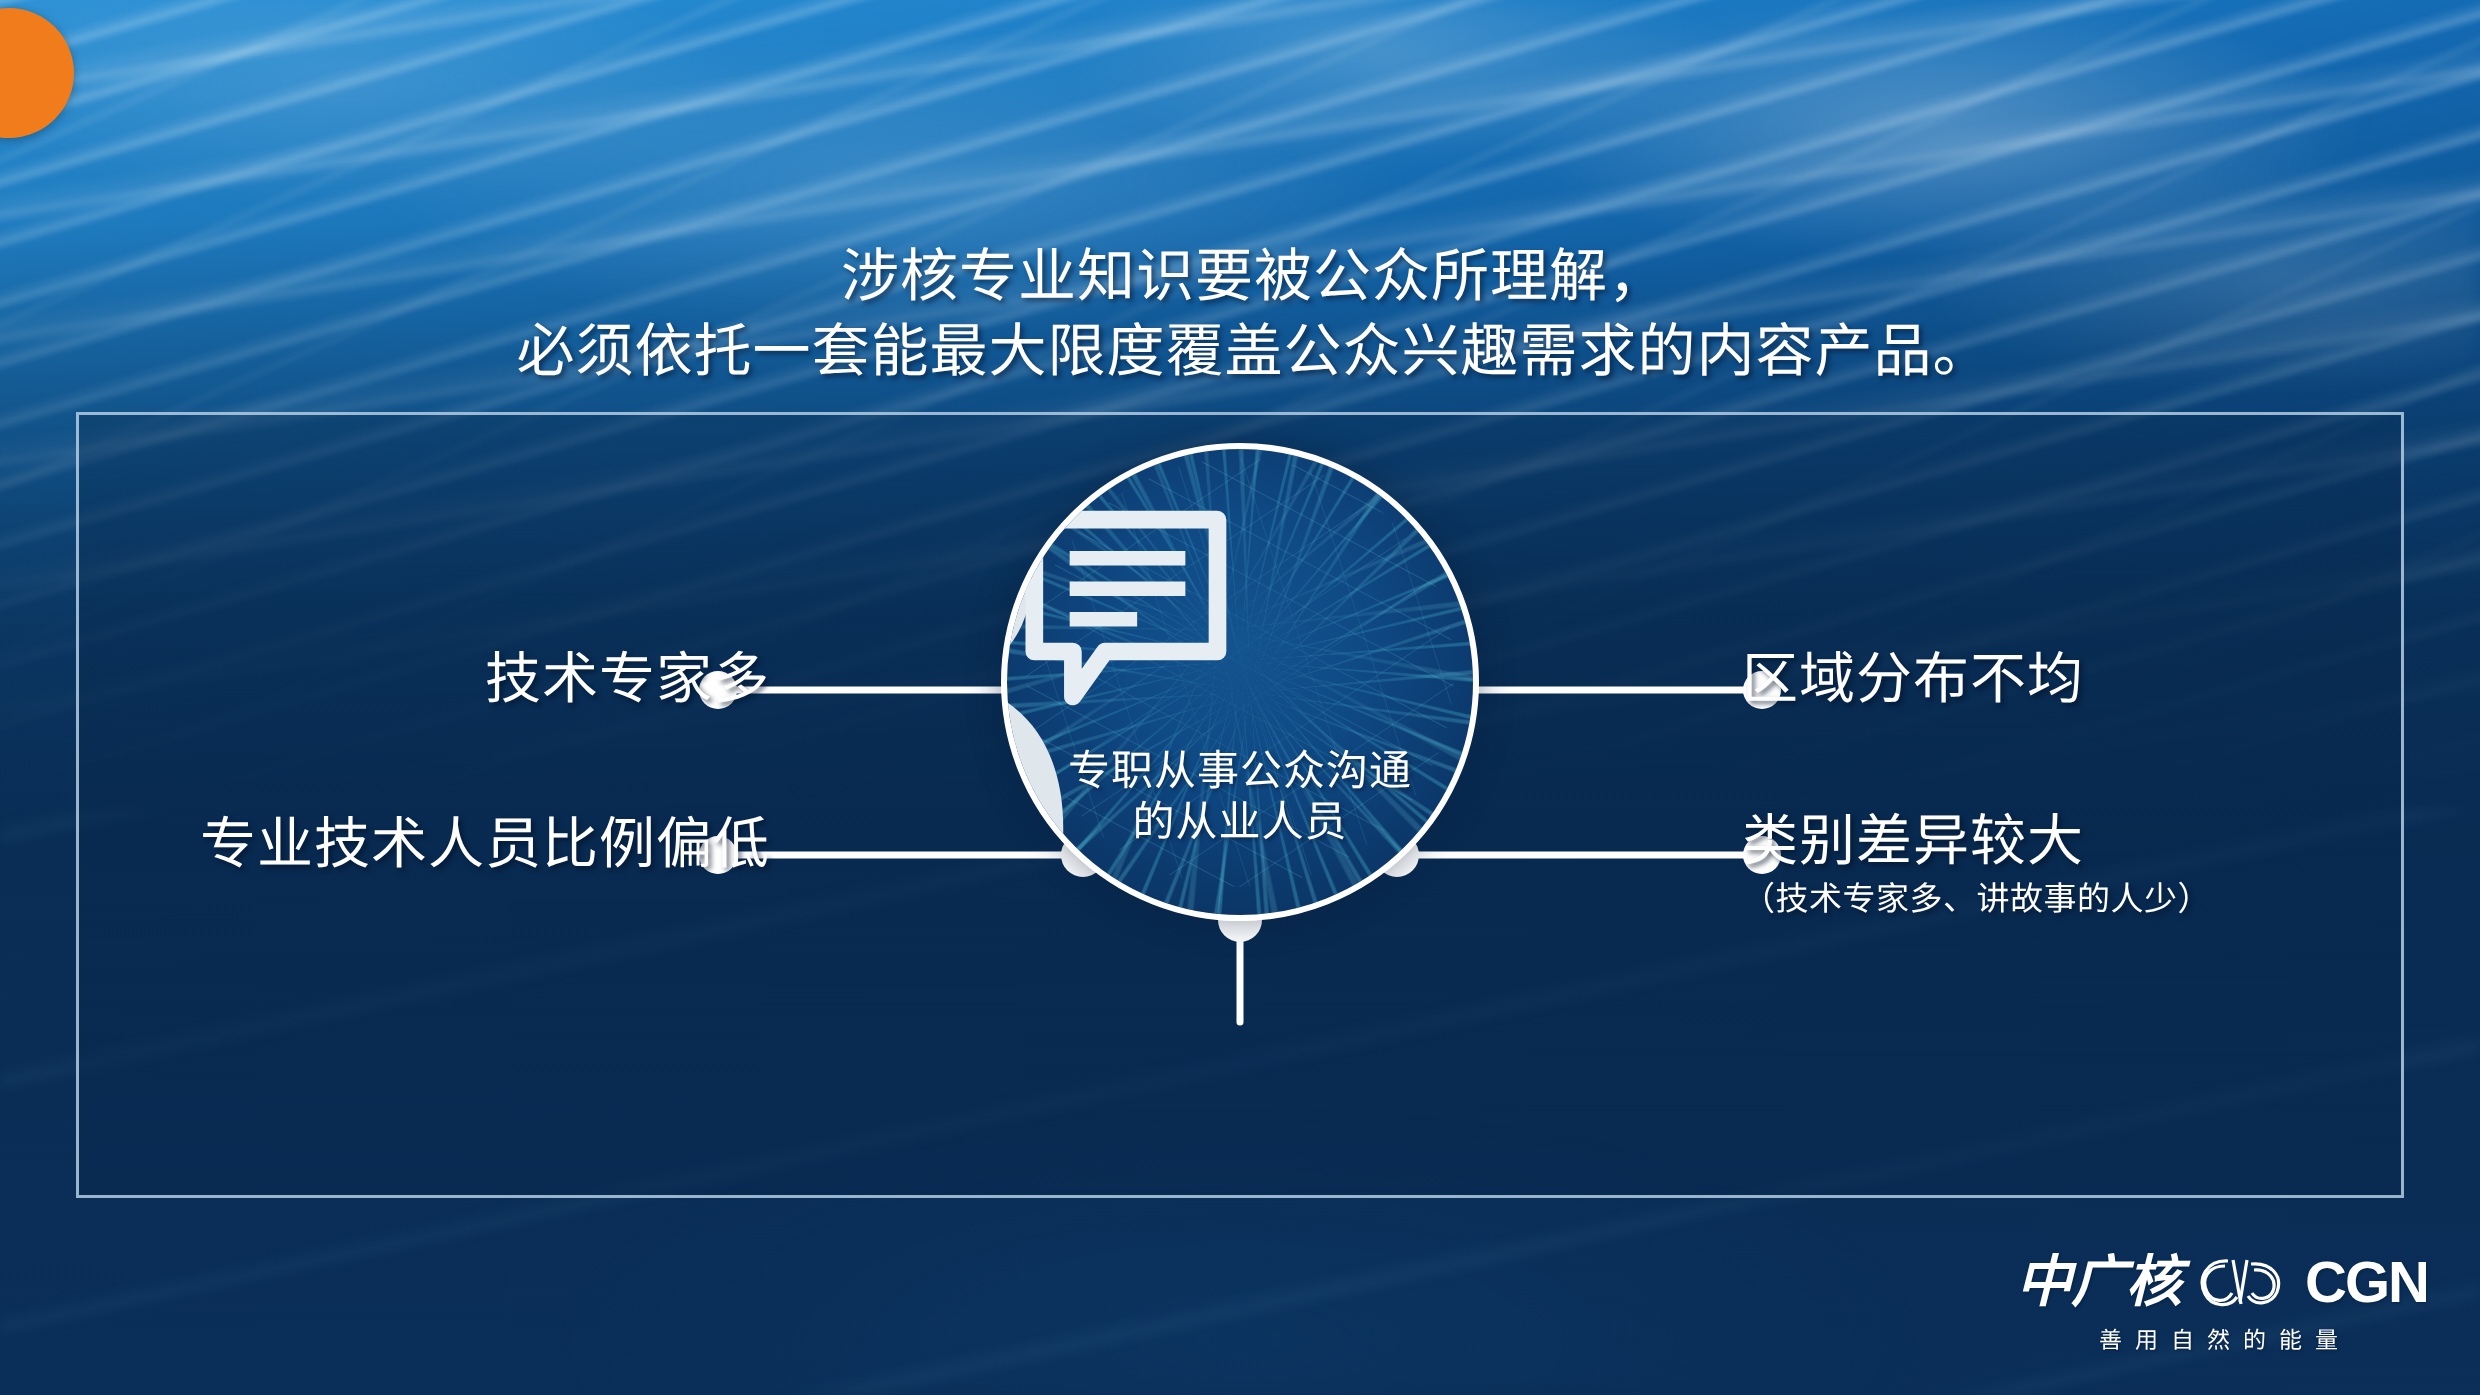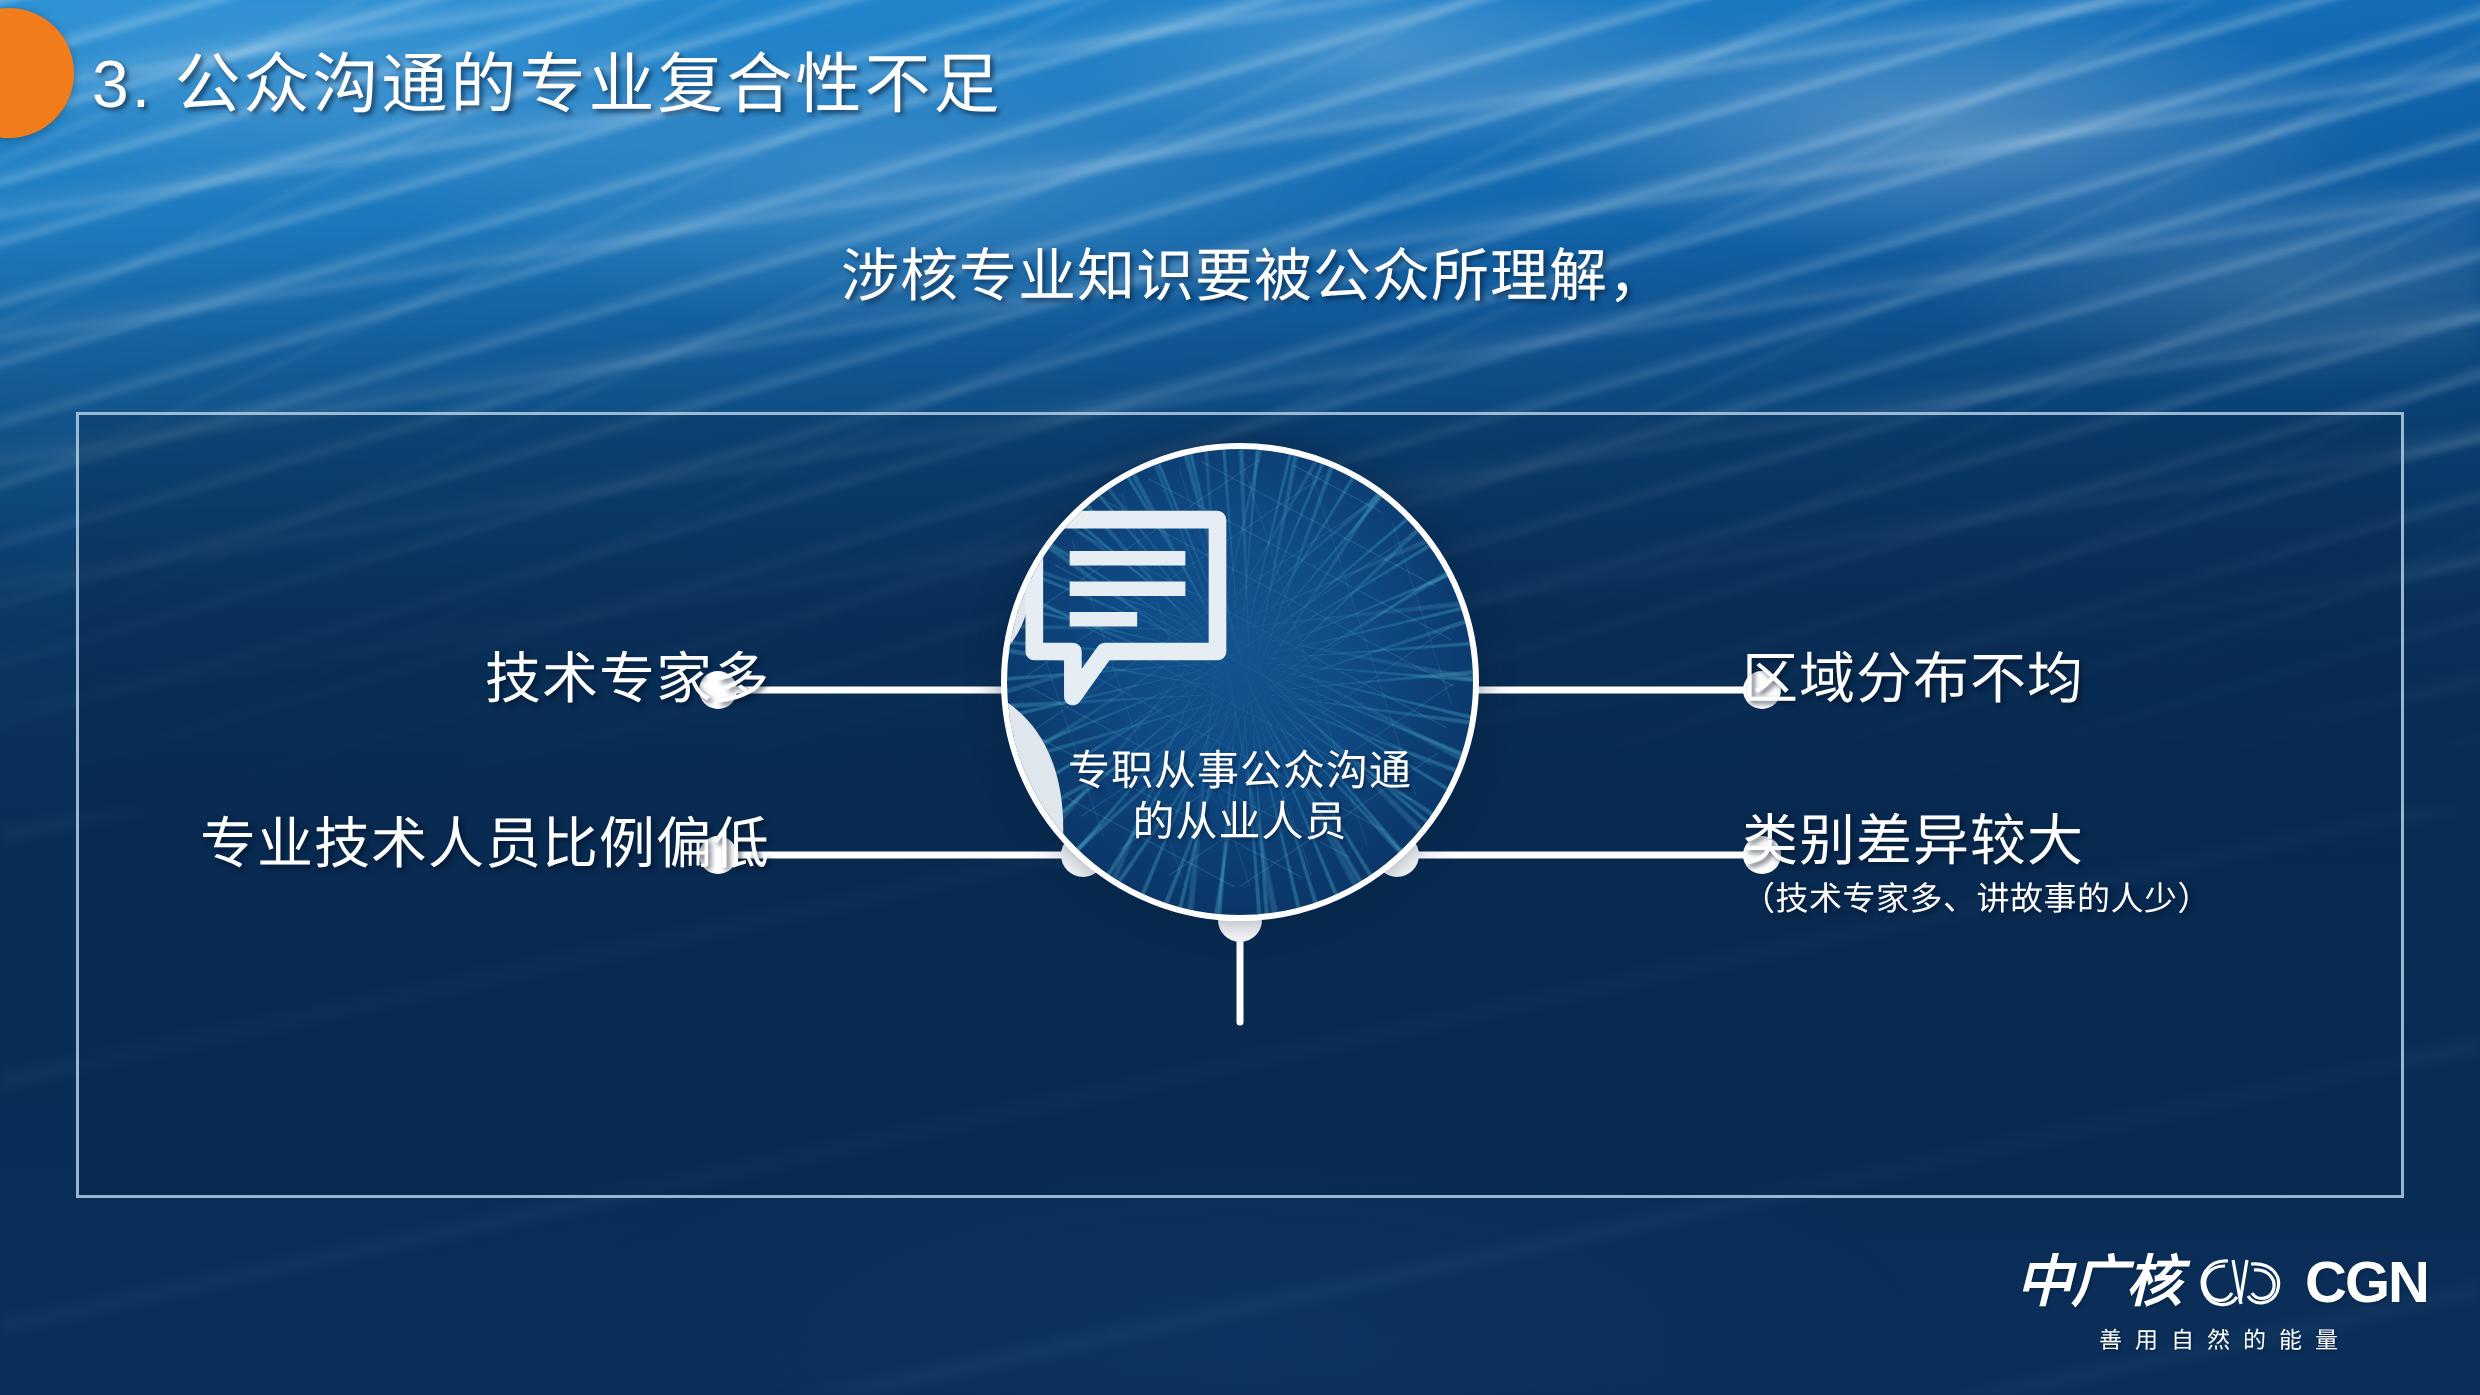--- a/index.html
+++ b/index.html
@@ -304,24 +304,24 @@
 <div class="slide">
 
   <div class="bg-base"></div>
   <div class="bg-ripples"></div>
   <div class="bg-blobs"></div>
   <div class="bg-deep"></div>
   <div class="bg-sheen"></div>
 
   <div class="bullet-circle"></div>
 
-  <div class="slide-title">3. 公众沟通的专业复合性不足</div>
 
   <div class="subtitle">
     <span class="line">涉核专业知识要被公众所理解，</span>
+    <span class="line">必须依托一套能最大限度覆盖公众兴趣需求的内容产品。</span>
   </div>
 
   <div class="content-frame"></div>
 
   <div class="diagram">
 
     <svg viewBox="0 0 2480 1395" preserveAspectRatio="none">
       <g stroke="#ffffff" stroke-width="7" fill="none" stroke-linecap="round">
         <line x1="718" y1="690" x2="1070" y2="690"></line>
         <line x1="718" y1="855" x2="1083" y2="855"></line>

